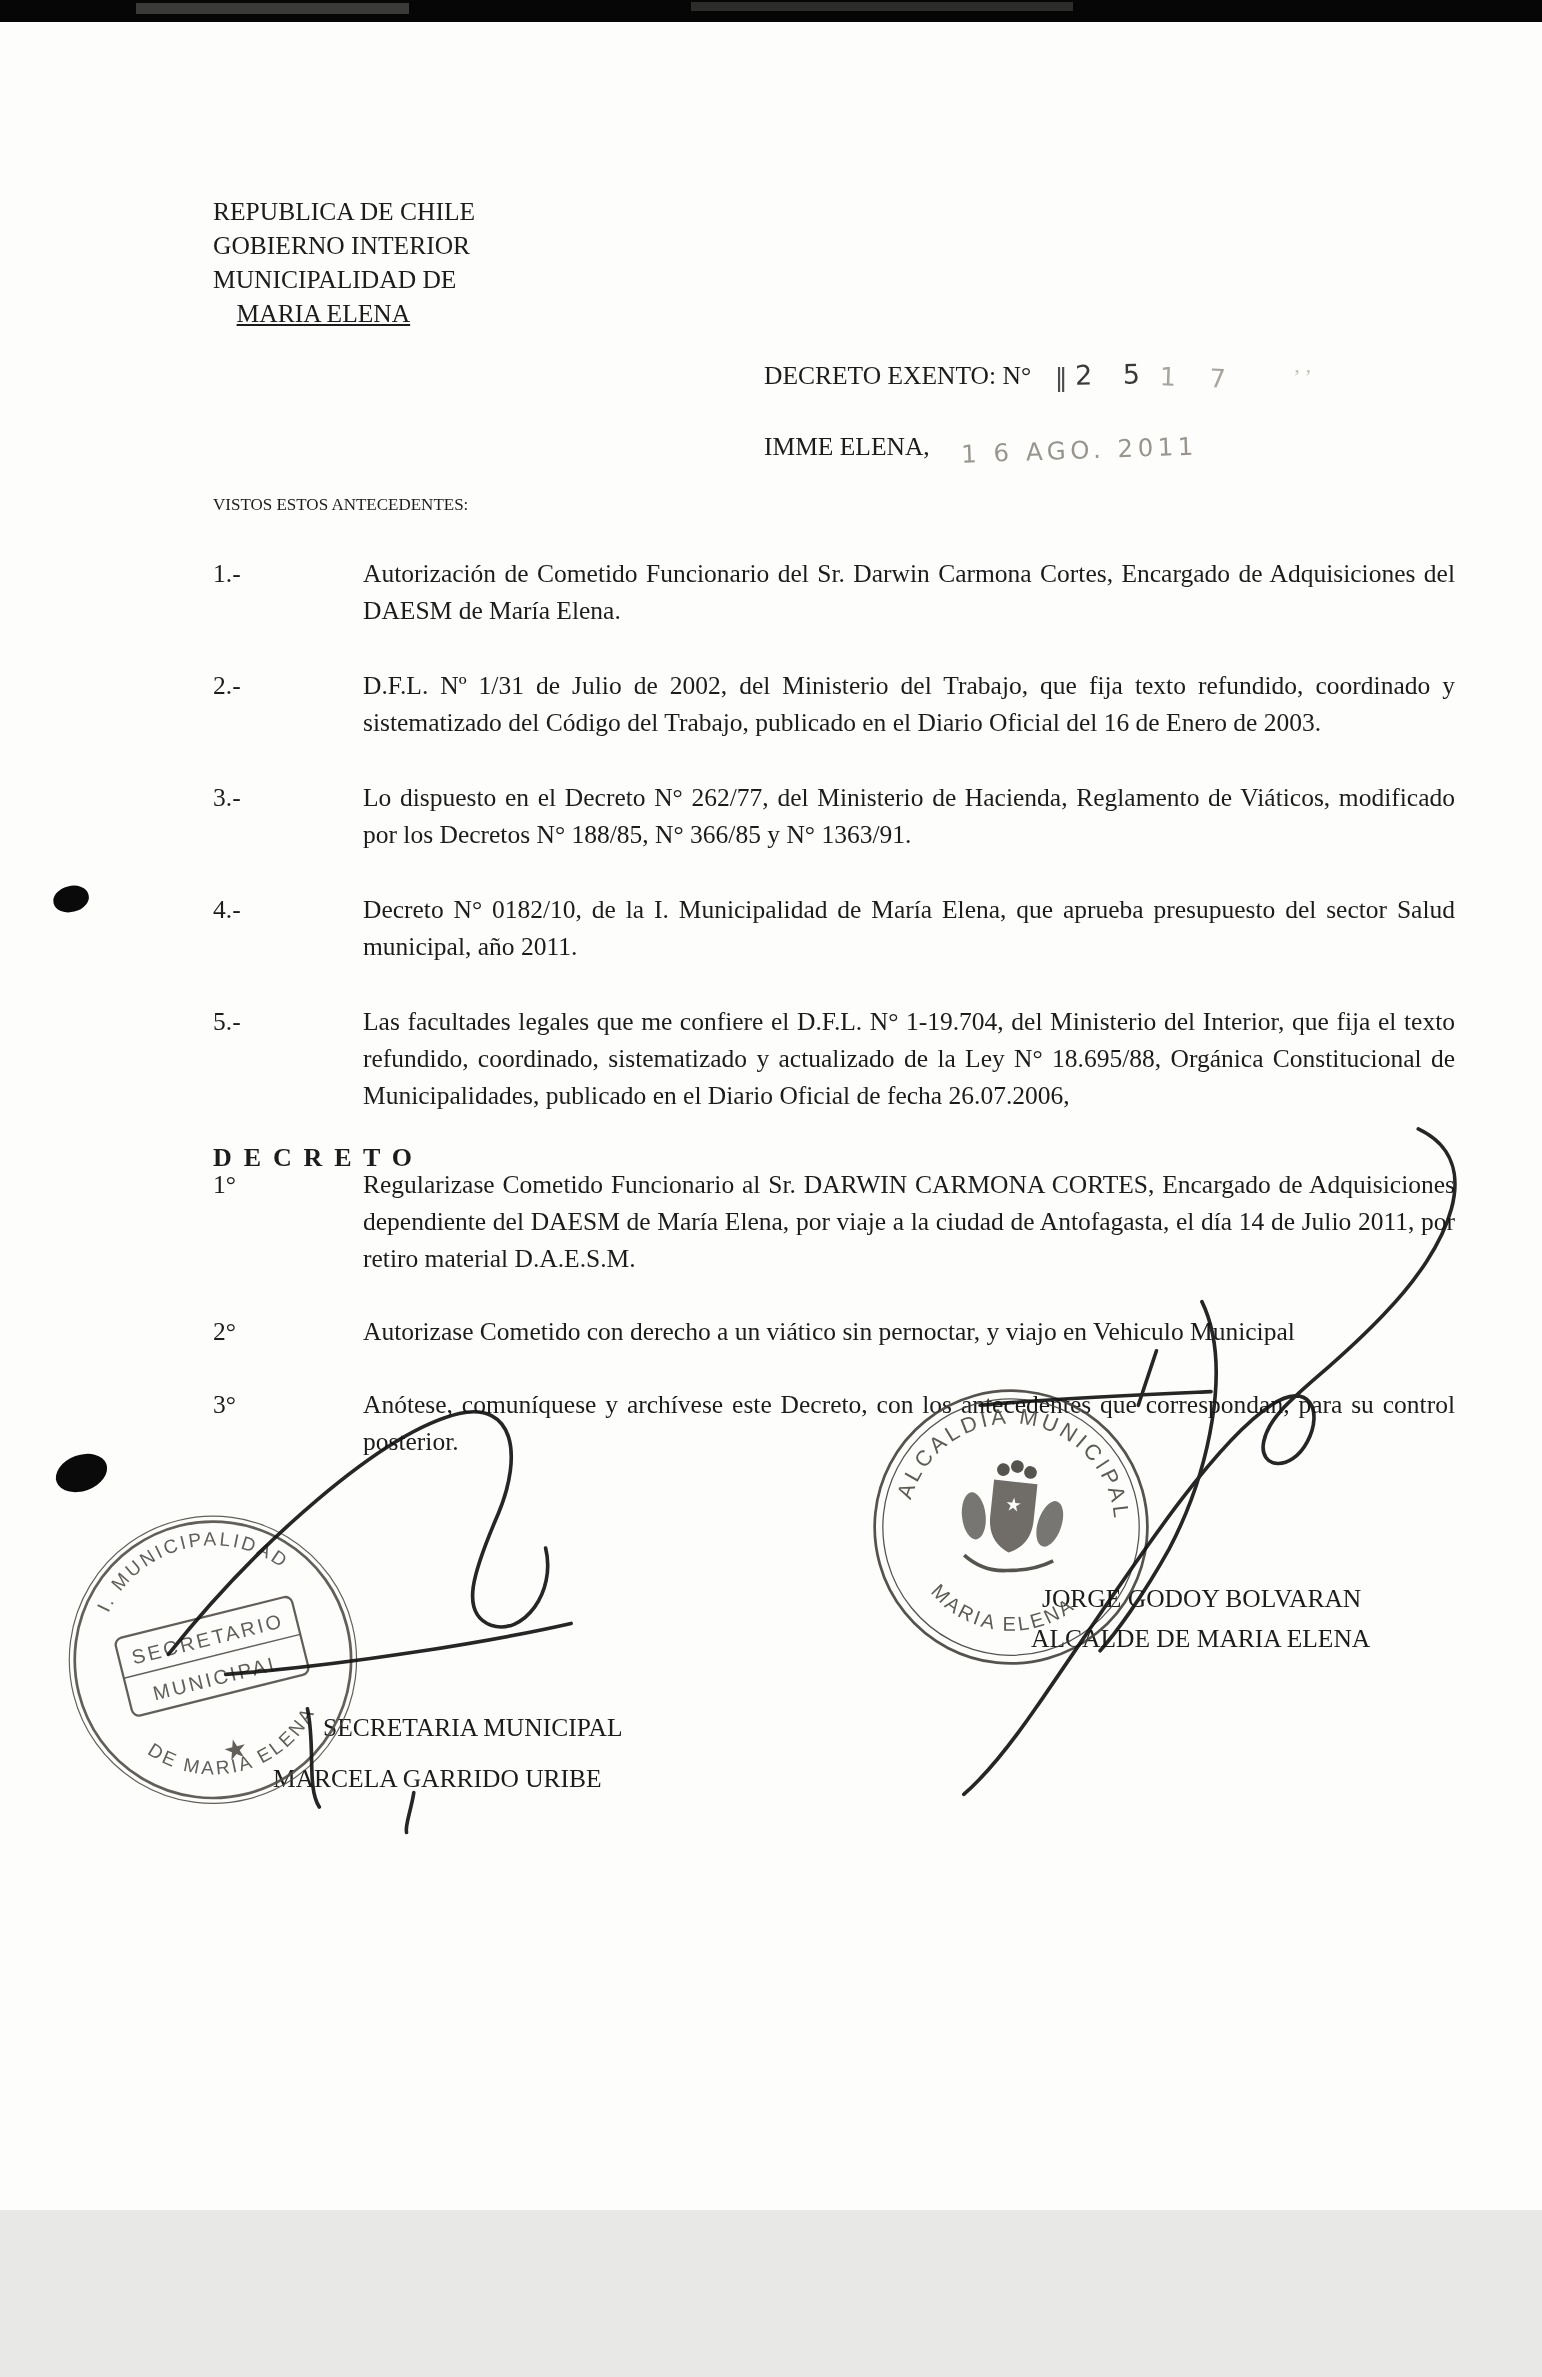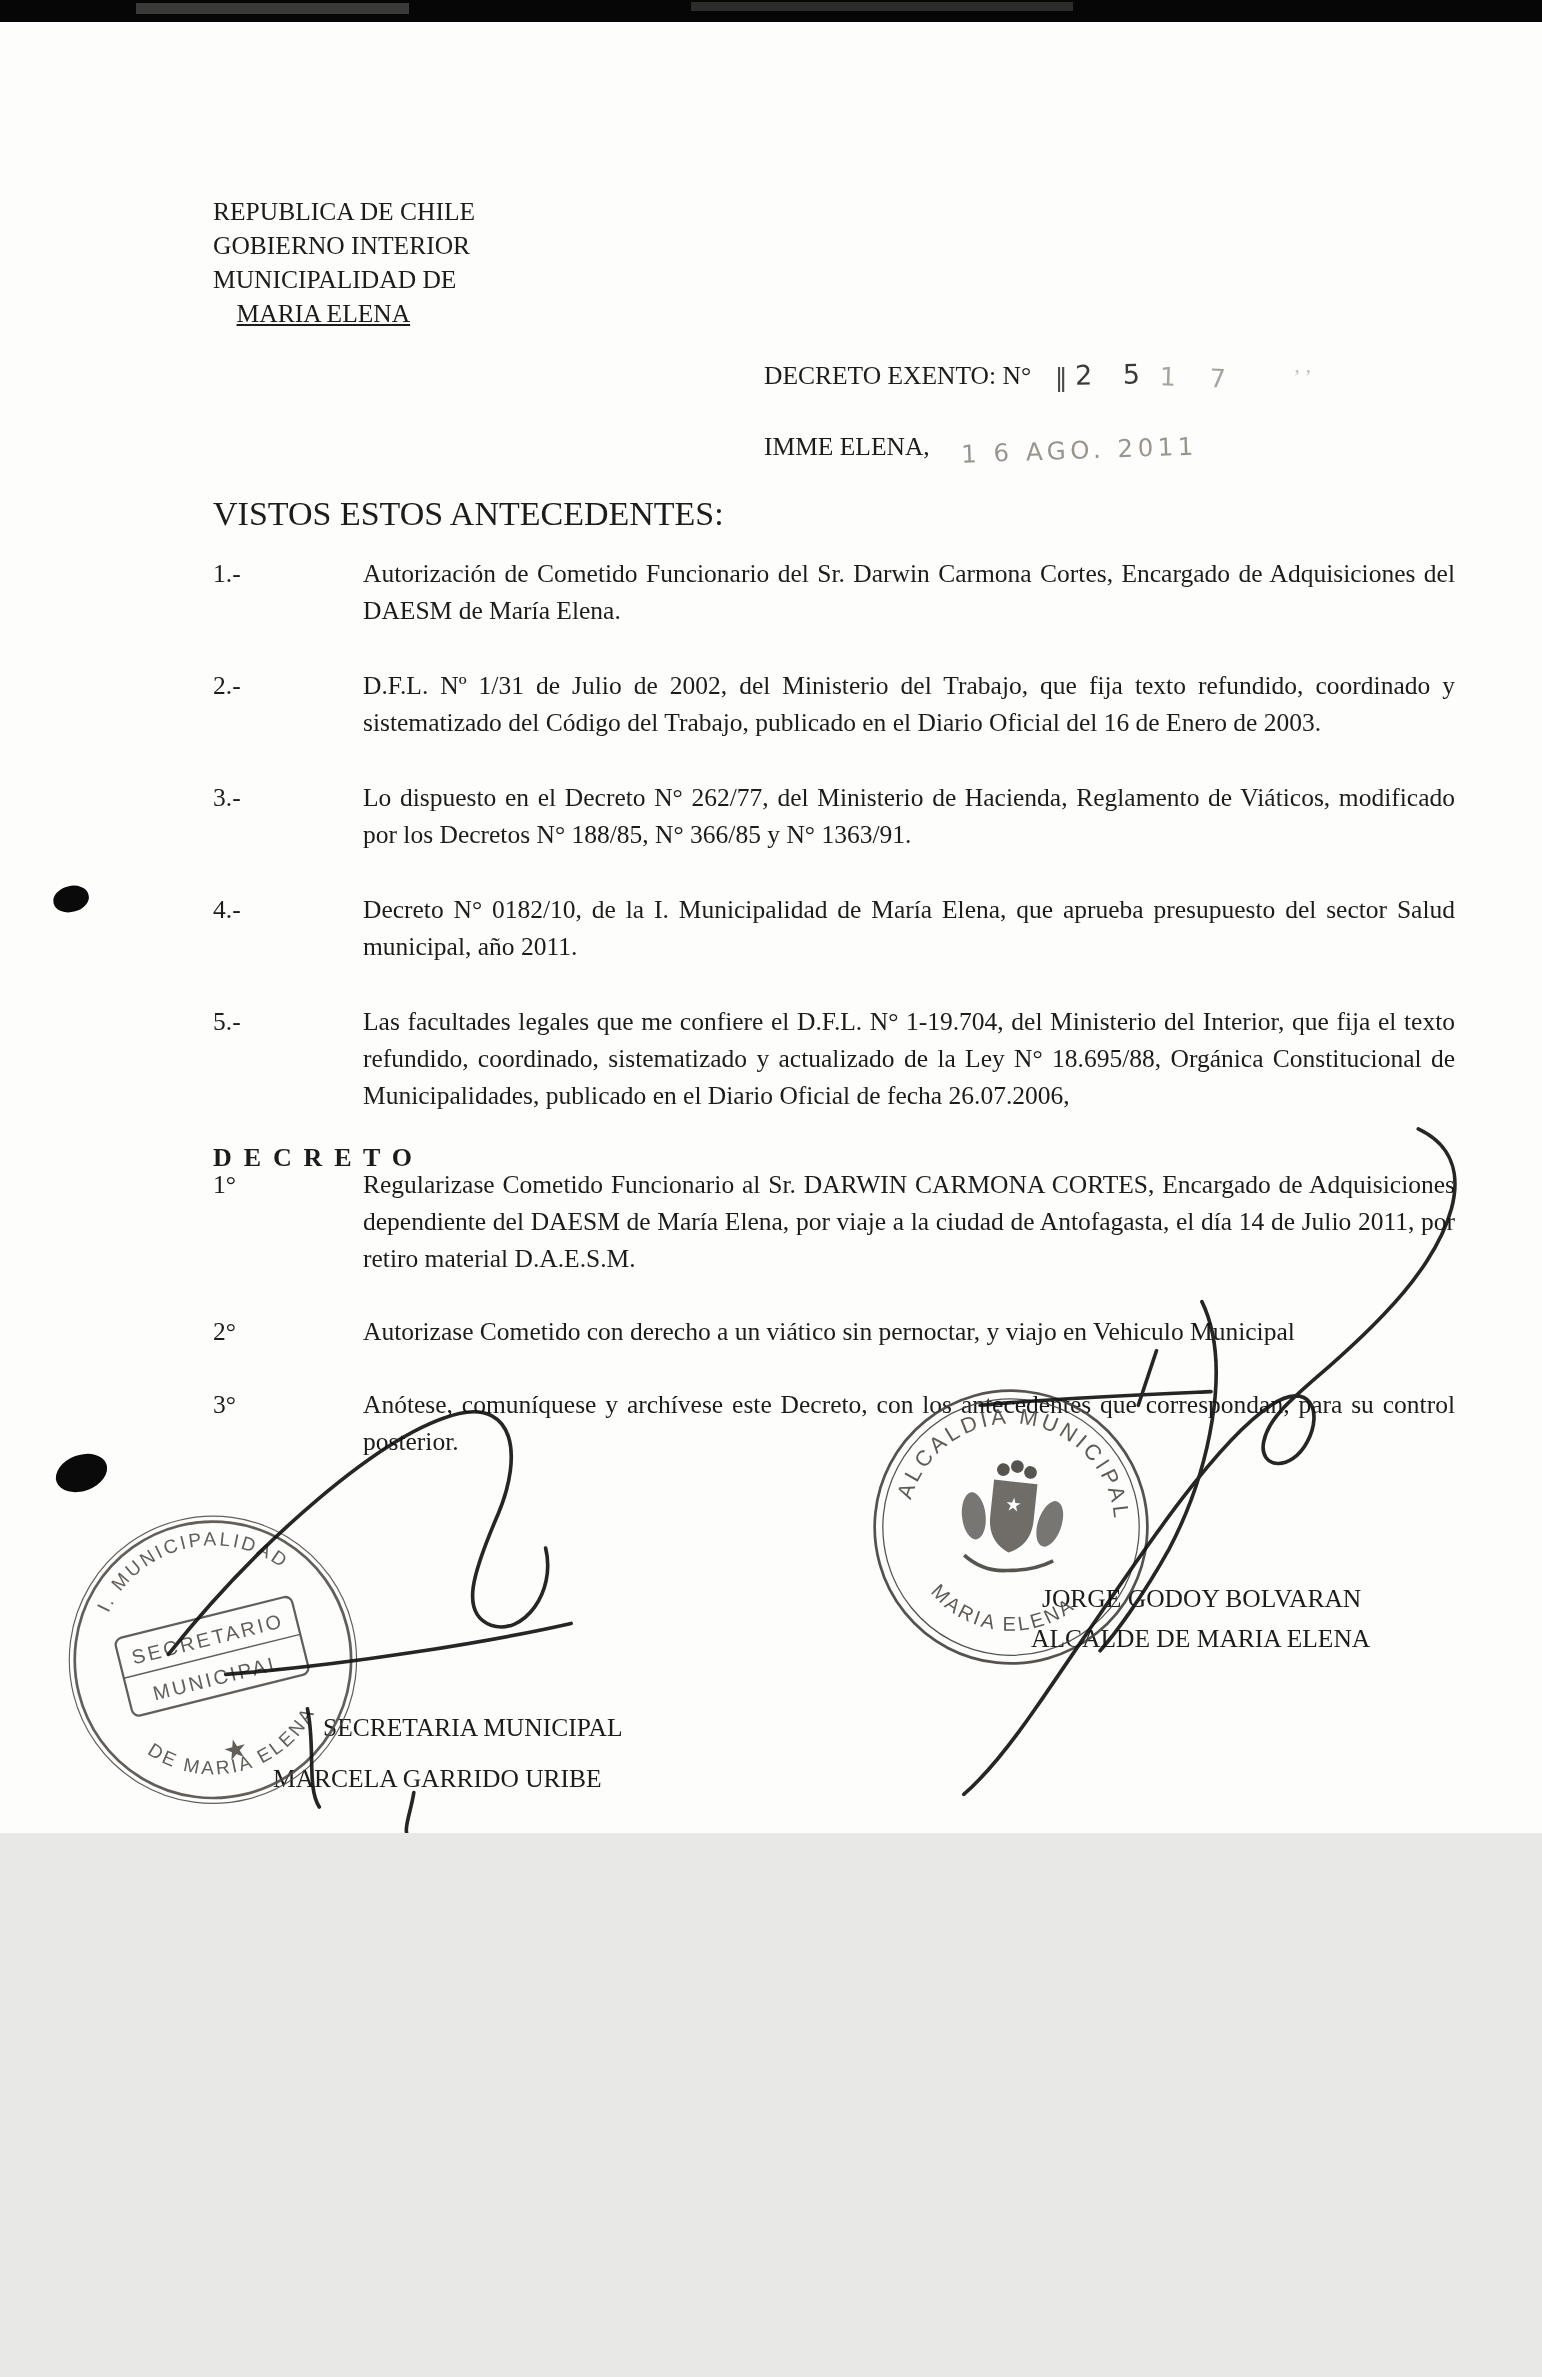--- a/index.html
+++ b/index.html
@@ -1,17 +1,17 @@
 <!DOCTYPE html>
 <html style="font-size:14.5px"><head>
 <meta charset="utf-8">
 <style>
   html,body{margin:0;padding:0;background:#e8e8e6;}
   .page{
-    position:relative;width:1543px;height:1833px;margin:0 auto;
+    position:relative;width:1543px;height:2210px;margin:0 auto;
     background:#fdfdfb;overflow:hidden;
     font-family:"Liberation Serif", serif;color:#1c1c1c;
   }
   .topbar{position:absolute;top:0;left:0;width:1543px;height:22px;background:#060606;}
   .topbar .patch1{position:absolute;left:136px;top:2.7px;width:273px;height:11px;background:#3a3a38;}
   .topbar .patch2{position:absolute;left:691px;top:1.8px;width:382px;height:9px;background:#2c2c2a;}
   .hole{position:absolute;background:#0a0a0a;border-radius:50%;}
   .hole1{left:53px;top:886px;width:36px;height:25.5px;transform:rotate(-14deg);}
   .hole2{left:55px;top:1455px;width:53px;height:36px;transform:rotate(-20deg);}
 
@@ -21,21 +21,21 @@
 
   .decree-line{left:764px;top:359px;font-size:25.5px;white-space:nowrap;}
   .stamp-bar{display:inline-block;color:#4c4c4c;margin-left:23.6px;font-family:"DejaVu Sans",sans-serif;transform:translateY(1.8px);}
   .stamp-num-dark{display:inline-block;margin-left:7.3px;font-family:"DejaVu Sans",sans-serif;font-size:27px;letter-spacing:11px;color:#3a3a3a;transform:rotate(-1deg);}
   .stamp-num-light{display:inline-block;margin-left:9px;font-family:"DejaVu Sans",sans-serif;font-size:25.5px;letter-spacing:12.7px;color:#a7a49e;transform:rotate(2deg) translateY(2.7px);}
   .stamp-quotes{display:inline-block;margin-left:55px;color:#c2bfb9;font-size:22px;}
 
   .date-line{left:764px;top:432px;font-size:25.5px;white-space:nowrap;}
   .date-stamp{display:inline-block;margin-left:31px;font-family:"DejaVu Sans",sans-serif;font-size:24.5px;letter-spacing:4.5px;color:#98958f;transform:rotate(-2deg) translateY(3.6px);}
 
-  .vistos{left:213px;top:495px;font-size:34px;}
+  .vistos{left:213px;top:495px;font-size:17px;}
 
   .list{left:213px;top:555px;width:1242px;font-size:25.5px;line-height:37px;}
   .item{display:flex;margin-bottom:38px;}
   .item .num{width:124px;flex:none;}
   .item .txt{flex:1;text-align:justify;margin-left:26px;}
 
   .decreto-heading{left:213px;top:1107px;font-size:26px;font-weight:bold;letter-spacing:2.7px;margin-top:36px;}
   .dlist{left:213px;top:1166px;width:1242px;font-size:25.5px;line-height:37px;}
   .dlist .item{margin-bottom:36px;}
   .b{font-weight:normal;}

